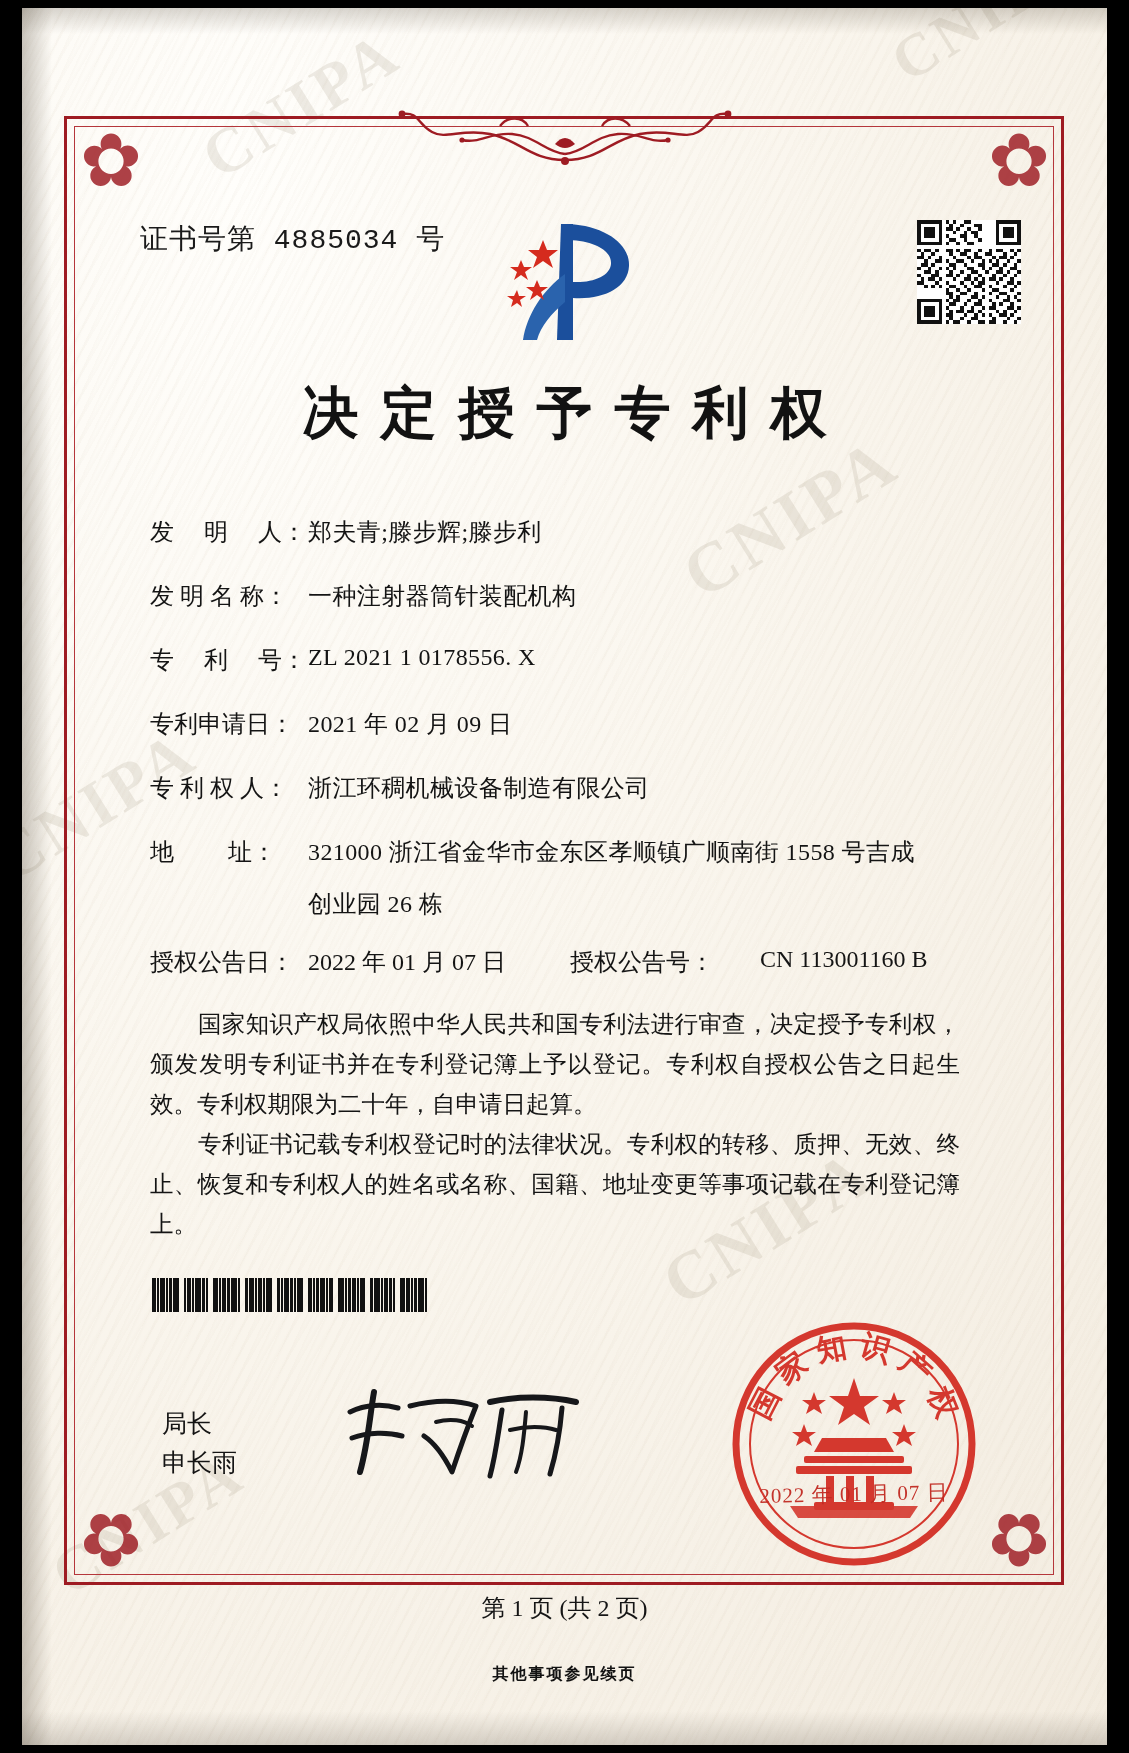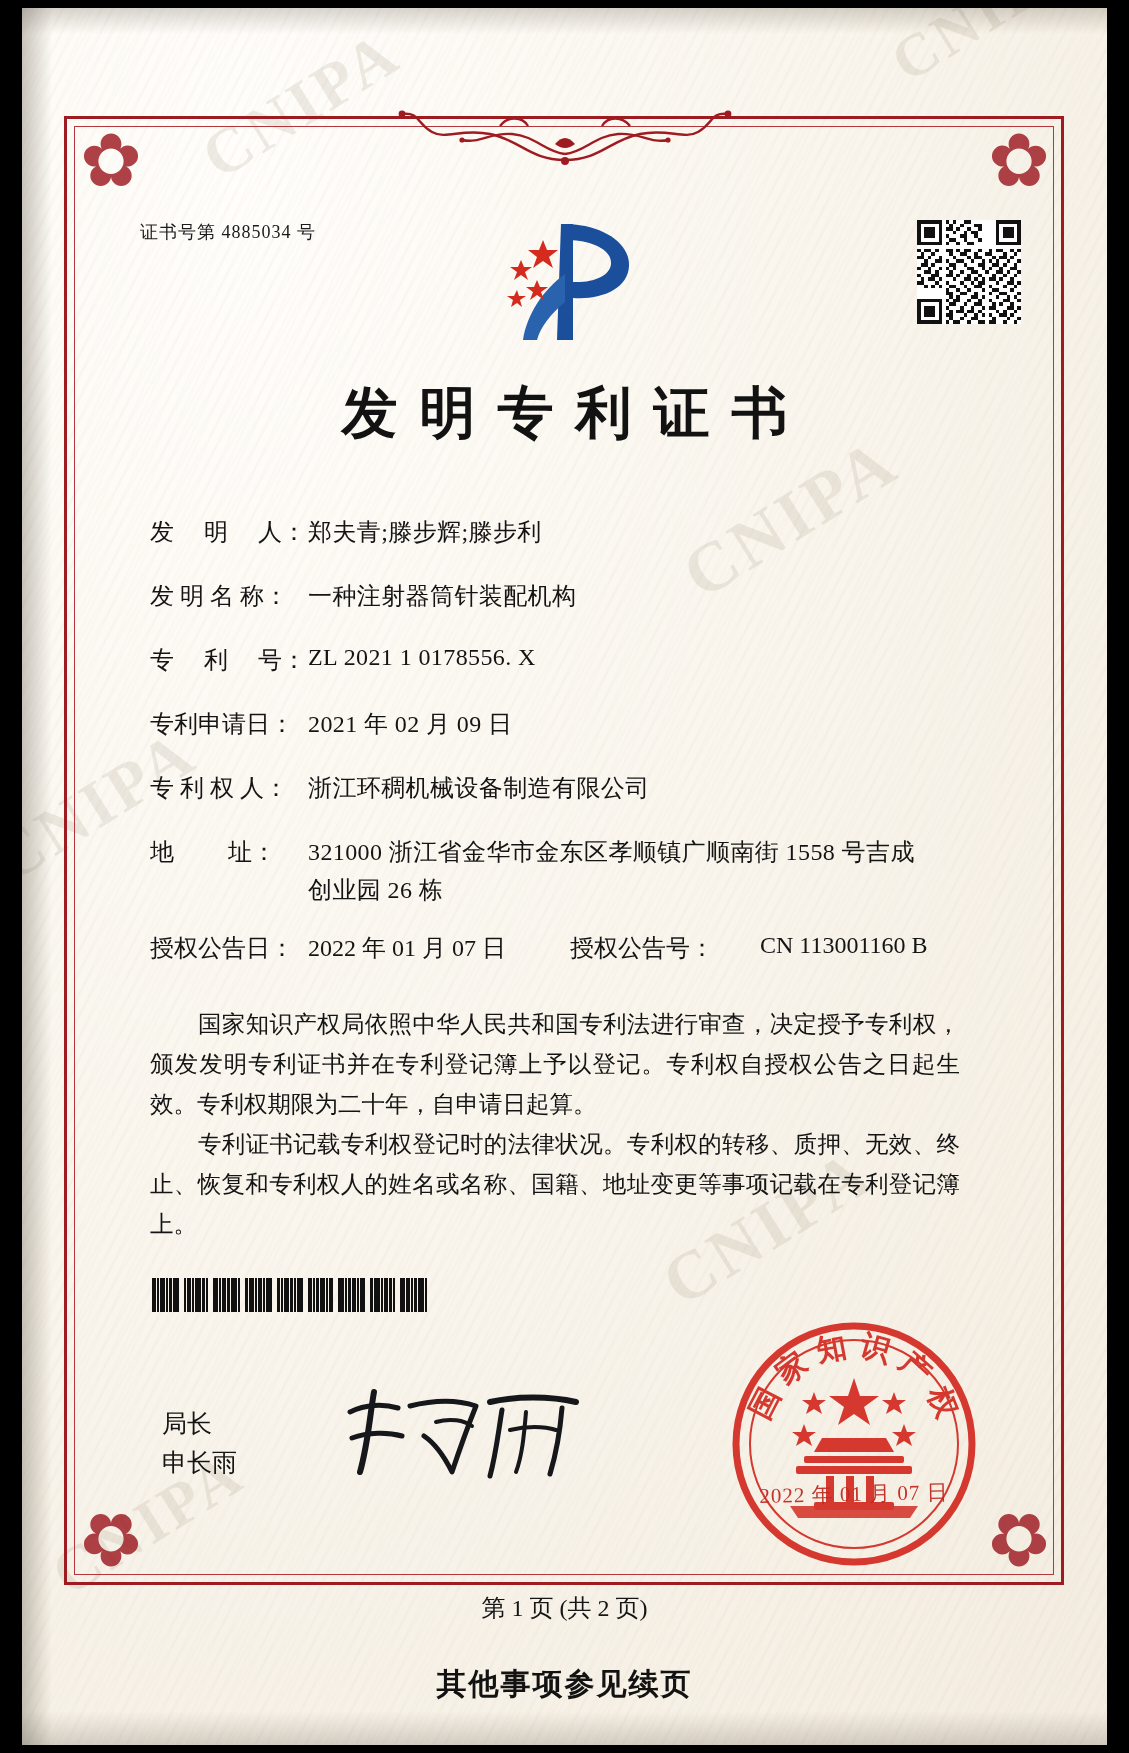--- a/index.html
+++ b/index.html
@@ -118,23 +118,24 @@
     user-select: none;
     pointer-events: none;
     white-space: nowrap;
   }
 
   
   .cert-no {
     position: absolute;
     left: 118px;
     top: 212px;
-    font-size: 18px;
+    font-size: 28px;
     letter-spacing: 1px;
     color: #1a1a1a;
+    font-family: Liberation Mono, monospace;
   }
   .qr {
     position: absolute;
     right: 86px;
     top: 212px;
     width: 104px;
     height: 104px;
   }
   .emblem {
     position: absolute;
@@ -175,21 +176,21 @@
     flex: 0 0 158px;
     white-space: pre;
     letter-spacing: 0;
   }
   .fv {
     flex: 1;
     letter-spacing: 0.4px;
   }
   .fv .line2 {
     display: block;
-    margin-top: 6px;
+    margin-top: 20px;
   }
   .field.row-two {
     margin-bottom: 26px;
   }
   .grant-row {
     display: flex;
     align-items: flex-start;
     margin-bottom: 24px;
   }
   .grant-row .g1 { width: 158px; flex: 0 0 158px; white-space: pre; }
@@ -271,21 +272,21 @@
     top: 1584px;
     text-align: center;
     font-size: 24px;
     color: #151515;
   }
   .footer-note {
     position: absolute;
     left: 0; right: 0;
     top: 1656px;
     text-align: center;
-    font-size: 30px;
+    font-size: 16px;
     font-weight: bold;
     letter-spacing: 2px;
     color: #121212;
   }
 </style>
 </head>
 <body>
 
 <div class="page">
   <div class="sheet">
@@ -549,21 +550,21 @@
       <path d="M58 122 C62 96 78 72 100 56 L100 84 C86 96 76 108 72 122 Z" fill="#2a63ad"></path>
 
       <g fill="#d52b1e">
         <polygon points="78,22 82,32 93,32 84,39 88,50 78,43 68,50 72,39 63,32 74,32"></polygon>
         <polygon points="56,42 59,49 67,49 60,54 63,62 56,57 49,62 52,54 45,49 53,49"></polygon>
         <polygon points="72,62 75,69 83,69 76,74 79,82 72,77 65,82 68,74 61,69 69,69"></polygon>
         <polygon points="52,72 54,78 61,78 55,82 57,89 52,85 46,89 48,82 42,78 49,78"></polygon>
       </g>
     </svg>
 
-    <div class="main-title">发明专利证书</div>
+    <div class="main-title">决定授予专利权</div>
 
     <div class="fields">
       <div class="field">
         <div class="fl">发     明     人：</div>
         <div class="fv">郑夫青;滕步辉;滕步利</div>
       </div>
       <div class="field">
         <div class="fl">发 明 名 称：</div>
         <div class="fv">一种注射器筒针装配机构</div>
       </div>

